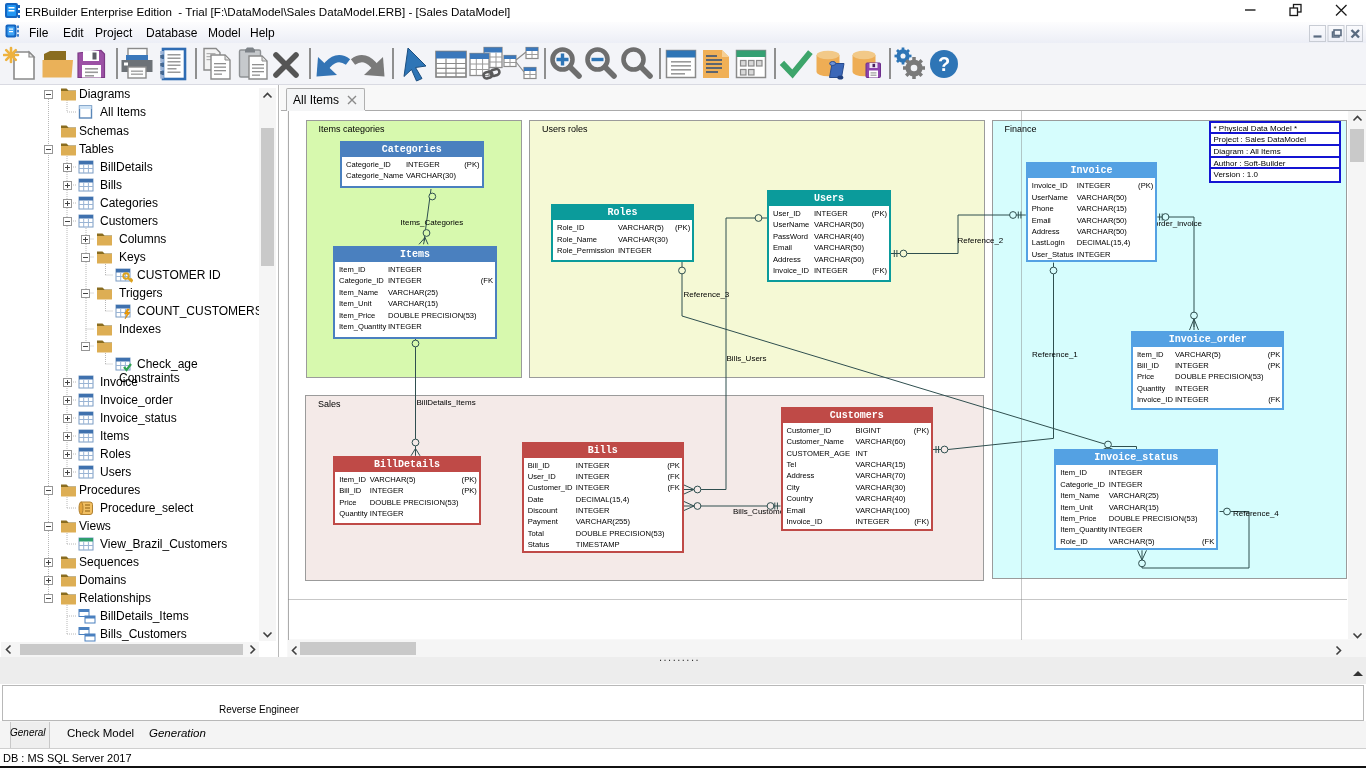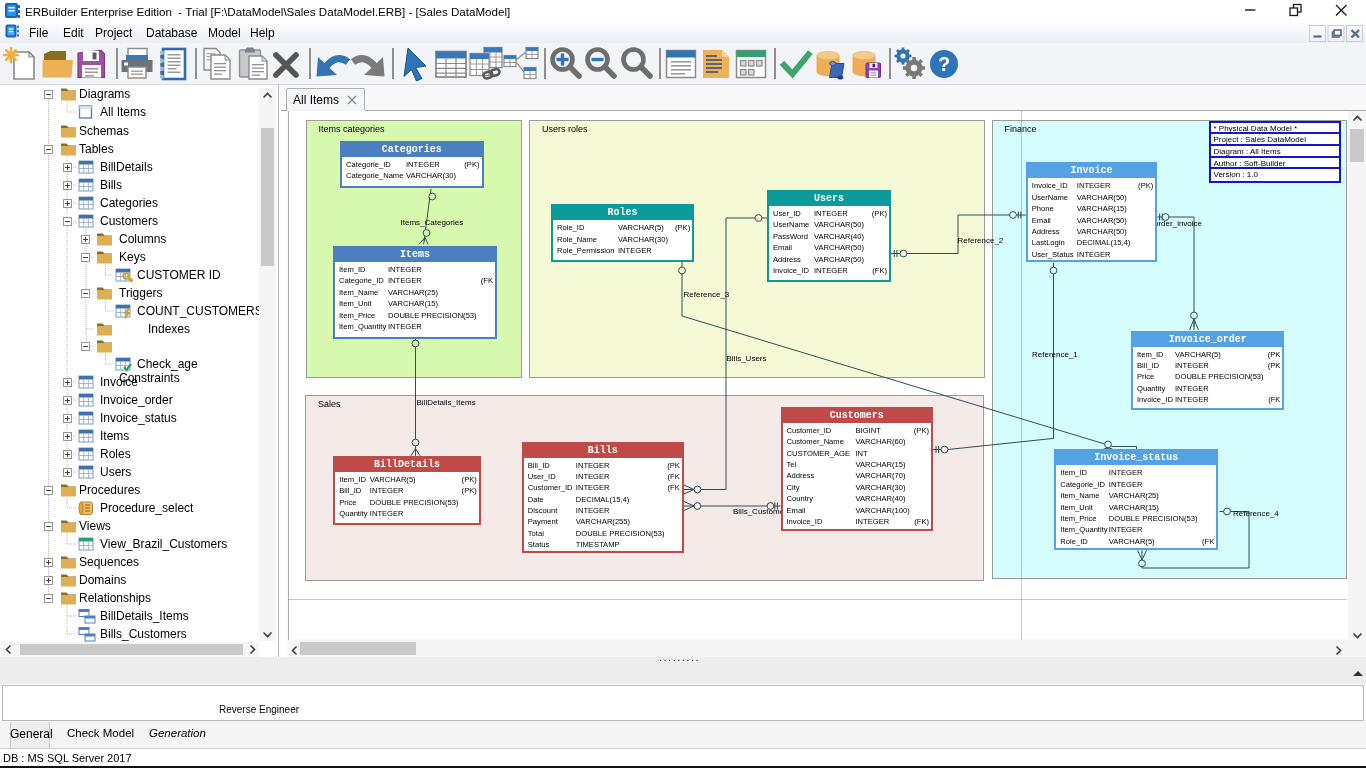--- a/index.html
+++ b/index.html
@@ -434,21 +434,21 @@
     <rect x="1" y="2" width="14" height="12" fill="#fff" stroke="#7a9cc4" stroke-width="1"></rect>
     <rect x="1" y="2" width="14" height="3.5" fill="#3f71ae"></rect>
     <path d="M1 9.5 L15 9.5 M5.7 5.5 L5.7 14 M10.4 5.5 L10.4 14" stroke="#9ab4d4" stroke-width="1"></path>
     <path d="M12 6 L9.5 11 L12 11 L10 16 L15 9.5 L12.3 9.5 L14.5 6 Z" fill="#f59f00" stroke="#c77d00" stroke-width="0.5"></path>
   </svg>
 <div class="trow" style="left:137px;top:302px;line-height:18px;">COUNT_CUSTOMERS</div>
 <svg class="abs" width="17" height="16" style="left:96px;top:321px;">
     <path d="M1 2.5 L6.5 2.5 L8.5 4.5 L16 4.5 L16 5.5 L1 5.5 Z" fill="#8a6d20"></path>
     <rect x="1" y="5" width="15" height="9.5" rx="0.5" fill="#ddae54"></rect>
   </svg>
-<div class="trow" style="left:119px;top:320px;line-height:18px;margin-left:29px;">Indexes</div>
+<div class="trow" style="left:119px;top:320px;line-height:18px;">Indexes</div>
 <div class="ebox" style="left:81px;top:341.5px;"></div>
 <svg class="abs" width="9" height="9" style="left:81px;top:341.5px;">
     <line x1="2" y1="4.5" x2="7" y2="4.5" stroke="#444" stroke-width="1"></line>
   </svg>
 <svg class="abs" width="17" height="16" style="left:96px;top:338px;">
     <path d="M1 2.5 L6.5 2.5 L8.5 4.5 L16 4.5 L16 5.5 L1 5.5 Z" fill="#8a6d20"></path>
     <rect x="1" y="5" width="15" height="9.5" rx="0.5" fill="#ddae54"></rect>
   </svg>
 <div class="trow" style="left:119px;top:337px;line-height:18px;margin-top:32px;">Constraints</div>
 <svg class="abs" width="18" height="16" style="left:115px;top:356px;">
@@ -1030,18 +1030,18 @@
     <path d="M1.5 1.5 L5.5 5.5 L1.5 9.5" fill="none" stroke="#3f3f3f" stroke-width="1.6"></path>
   </svg>
 <div class="abs" style="left:0;top:657px;width:1366px;height:27px;background:#ededed;"></div>
 <div class="abs" style="left:659px;top:651px;width:60px;font-size:11px;color:#333;letter-spacing:1.5px;">.........</div>
 <svg class="abs" width="12" height="8" style="left:1352px;top:670px;">
     <path d="M1 6 L6 1 L11 6 Z" fill="#333"></path>
   </svg>
 <div class="abs" style="left:2px;top:684.5px;width:1362px;height:36.5px;background:#fff;border:1px solid #b8b8b8;"></div>
 <div class="abs" style="left:0;top:721px;width:1366px;height:27px;background:#f4f4f4;"></div>
 <div class="abs" style="left:10px;top:722px;width:40px;height:26px;background:#eeeeee;border-left:1px solid #c8c8c8;border-right:1px solid #c8c8c8;"></div>
-<div class="abs" style="left:10px;top:727px;font-size:12px;">General</div>
+<div class="abs" style="left:10px;top:727px;font-size:10px;font-style:italic;">General</div>
 <div class="abs" style="left:67px;top:727px;font-size:11.5px;">Check Model</div>
 <div class="abs" style="left:149px;top:727px;font-size:11.5px;font-style:italic;">Generation</div>
 <div class="abs" style="left:219px;top:704px;font-size:10px;">Reverse Engineer</div>
 <div class="abs" style="left:0;top:748px;width:1366px;height:17.5px;background:#fff;border-top:1px solid #cfcfcf;"></div>
 <div class="abs" style="left:3px;top:752px;font-size:11px;">DB : MS SQL Server 2017</div>
 <div class="abs" style="left:0;top:765.5px;width:1366px;height:2.5px;background:#111;"></div>
 </body></html>

